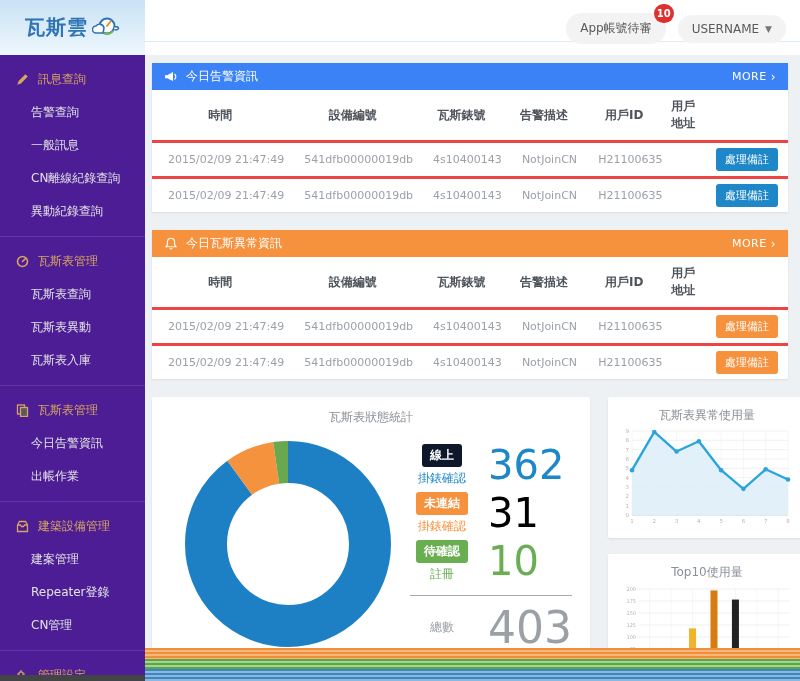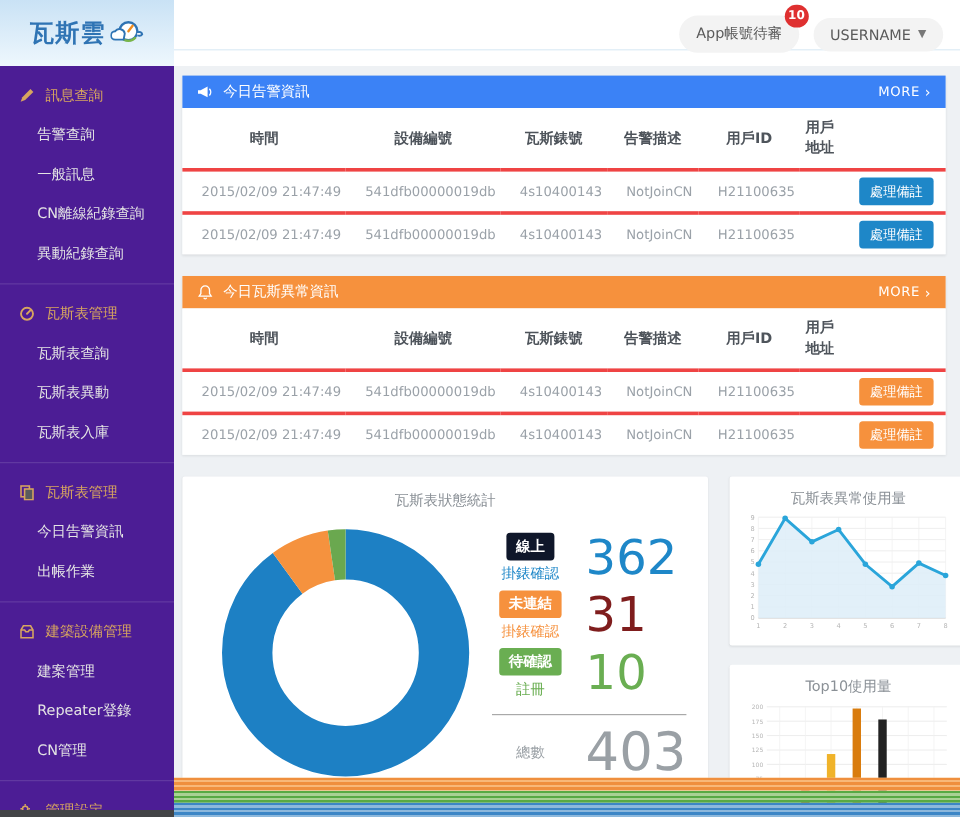--- a/index.html
+++ b/index.html
@@ -302,21 +302,21 @@
               <circle cx="116" cy="116" r="82" fill="none" stroke="#6aa84f" stroke-width="42" stroke-dasharray="12.784645041903872 502.4365501468221" stroke-dashoffset="-502.4365501468221" transform="rotate(-90 116 116)"></circle>
             </svg>
         </div>
         <div id="status-stats">
             <div class="stat-row">
               <div class="stat-left"><span class="stat-badge" style="background: #0f172a;">線上</span><div class="stat-sub" style="color: rgb(30, 135, 200);">掛錶確認</div></div>
               <div class="stat-value" style="color: rgb(30, 135, 200);">362</div>
             </div>
             <div class="stat-row">
               <div class="stat-left"><span class="stat-badge" style="background: rgb(246, 145, 61);">未連結</span><div class="stat-sub" style="color: rgb(246, 145, 61);">掛錶確認</div></div>
-              <div class="stat-value" style="color: #7f1d1d;">31</div>
+              <div class="stat-value" style="color: #000000;">31</div>
             </div>
             <div class="stat-row">
               <div class="stat-left"><span class="stat-badge" style="background: rgb(106, 174, 82);">待確認</span><div class="stat-sub" style="color: rgb(106, 174, 82);">註冊</div></div>
               <div class="stat-value" style="color: rgb(106, 174, 82);">10</div>
             </div>
             <div id="total-row">
               <div id="total-label">總數</div>
               <div id="total-value">403</div>
             </div>
           </div>

